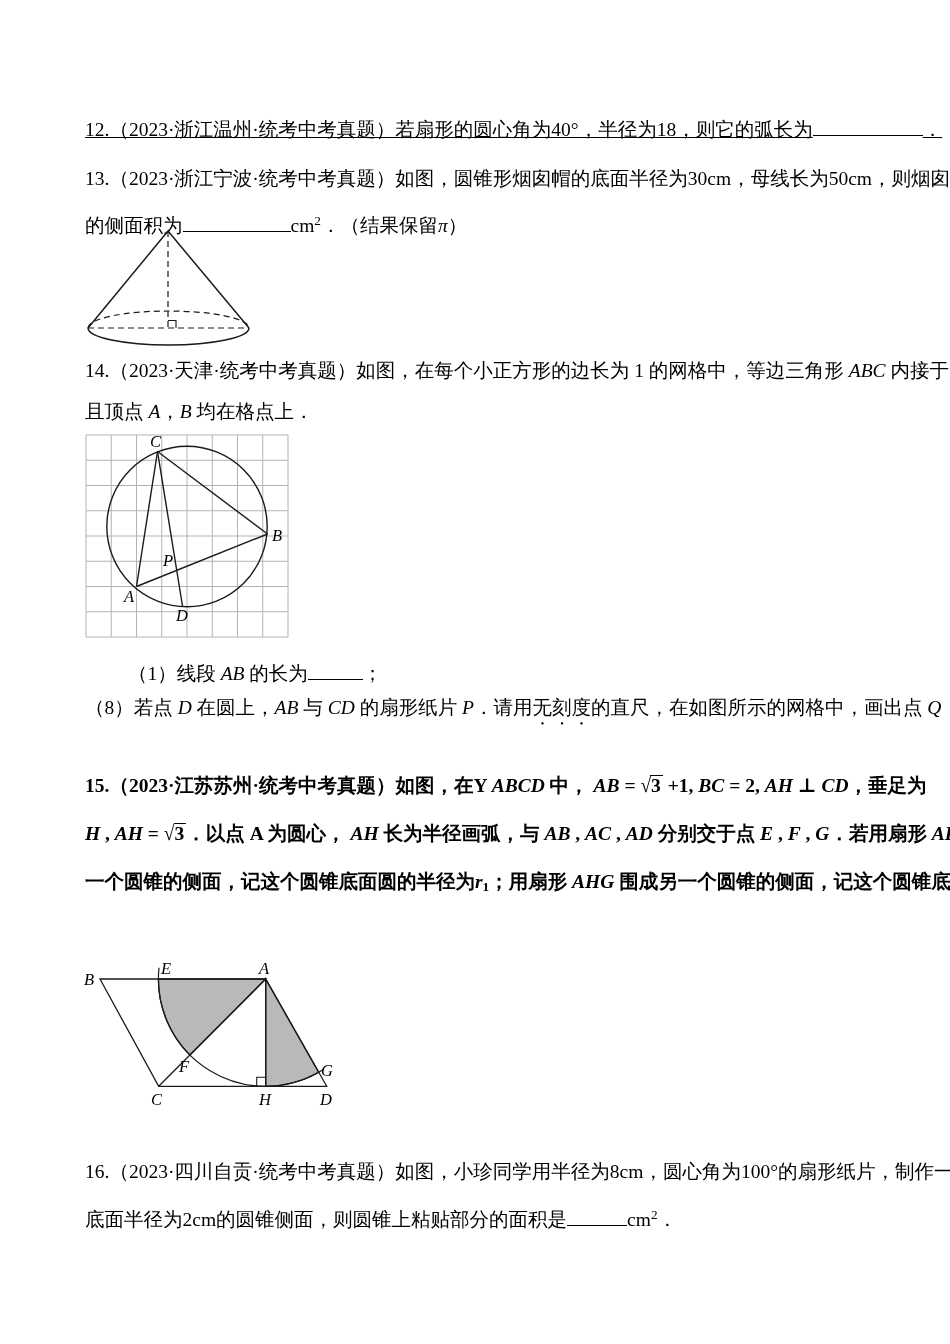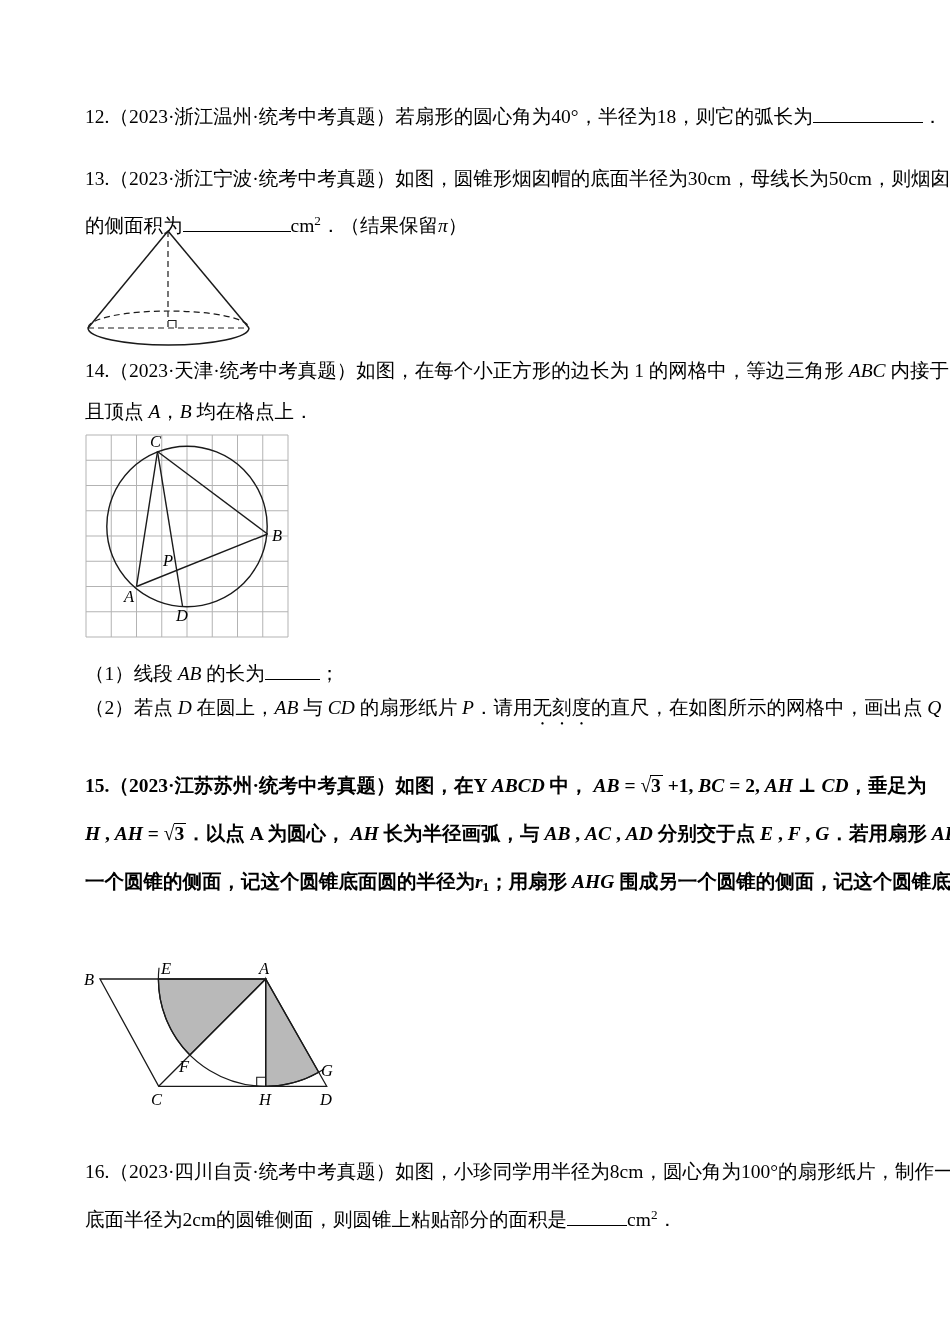--- a/index.html
+++ b/index.html
@@ -40,21 +40,21 @@
     font-style:italic;
     font-size:16.5px;
     fill:#000;
   }
 </style>
 </head>
 <body>
 
 <div id="page">
 
-  <div class="block lh27" style="top:103px;">
+  <div class="block lh27" style="top:116px;text-decoration:underline;">
     <p class="tline"><span>12.（2023·浙江温州·统考中考真题）若扇形的圆心角为40°，半径为18，则它的弧长为</span><span class="blank" style="width: 110px;"></span><span>．</span></p>
   </div>
 
   <div class="block lh42" style="top:158px;">
     <p class="tline"><span>13.（2023·浙江宁波·统考中考真题）如图，圆锥形烟囱帽的底面半径为30cm，母线长为50cm，则烟囱帽</span></p>
     <p class="tline"><span>的侧面积为</span><span class="blank" style="width: 108px;"></span><span>cm</span><span class="sup">2</span><span>．（结果保留</span><span class="math-var">π</span><span>）</span></p>
   </div>
 
   <svg class="fig" style="left:82px; top:225px;" width="175" height="126" viewBox="0 0 175 126">
     <g stroke="#1a1a1a" fill="none">
@@ -88,26 +88,26 @@
       <path d="M52.5 153.5 L183.5 101"></path>
       <path d="M73.5 18.5 L98.5 173"></path>
     </g>
     <text x="66" y="14">C</text>
     <text x="188" y="108">B</text>
     <text x="40" y="169">A</text>
     <text x="92" y="188">D</text>
     <text x="79" y="133">P</text>
   </svg>
 
-  <div class="block lh27" style="top:660px;">
+  <div class="block lh27" style="top:660px;margin-left:43px;">
     <p class="tline"><span>（1）线段 </span><span class="math-var">AB</span><span> 的长为</span><span class="blank" style="width: 55px;"></span><span>；</span></p>
   </div>
 
   <div class="block lh40" style="top:688px;">
-    <p class="tline"><span>（2）若点 </span><span class="math-var">D</span><span> 在圆上，</span><span class="math-var">AB</span><span> 与 </span><span class="math-var">CD</span><span> 的扇形纸片 </span><span class="math-var">P</span><span>．请用</span><span class="em-dots">无刻度</span><span>的直尺，在如图所示的网格中，画出点 </span><span class="math-var">Q</span><span>，使△</span></p>
+    <p class="tline"><span>（8）若点 </span><span class="math-var">D</span><span> 在圆上，</span><span class="math-var">AB</span><span> 与 </span><span class="math-var">CD</span><span> 的扇形纸片 </span><span class="math-var">P</span><span>．请用</span><span class="em-dots">无刻度</span><span>的直尺，在如图所示的网格中，画出点 </span><span class="math-var">Q</span><span>，使△</span></p>
   </div>
 
   <div class="block lh48" style="top:762px;font-weight:bold;">
     <p class="tline"><span>15.（2023·江苏苏州·统考中考真题）如图，在Y </span><span class="math-var">ABCD</span><span> 中， </span><span class="math-var">AB</span><span> = </span><span class="sqrt"><span class="radical">√</span><span class="radicand">3</span></span><span> +1, </span><span class="math-var">BC</span><span> = 2, </span><span class="math-var">AH</span><span> ⊥ </span><span class="math-var">CD</span><span>，垂足为</span></p>
     <p class="tline"><span class="math-var">H</span><span> , </span><span class="math-var">AH</span><span> = </span><span class="sqrt"><span class="radical">√</span><span class="radicand">3</span></span><span>．以点 A 为圆心， </span><span class="math-var">AH</span><span> 长为半径画弧，与 </span><span class="math-var">AB</span><span> , </span><span class="math-var">AC</span><span> , </span><span class="math-var">AD</span><span> 分别交于点 </span><span class="math-var">E</span><span> , </span><span class="math-var">F</span><span> , </span><span class="math-var">G</span><span>．若用扇形 </span><span class="math-var">AEF</span></p>
     <p class="tline"><span>一个圆锥的侧面，记这个圆锥底面圆的半径为</span><span class="math-var">r</span><span class="sub">1</span><span>；用扇形 </span><span class="math-var">AHG</span><span> 围成另一个圆锥的侧面，记这个圆锥底面圆</span></p>
   </div>
 
   <svg class="fig" style="left:78px; top:960px;" width="266" height="152" viewBox="0 0 266 152">
 

